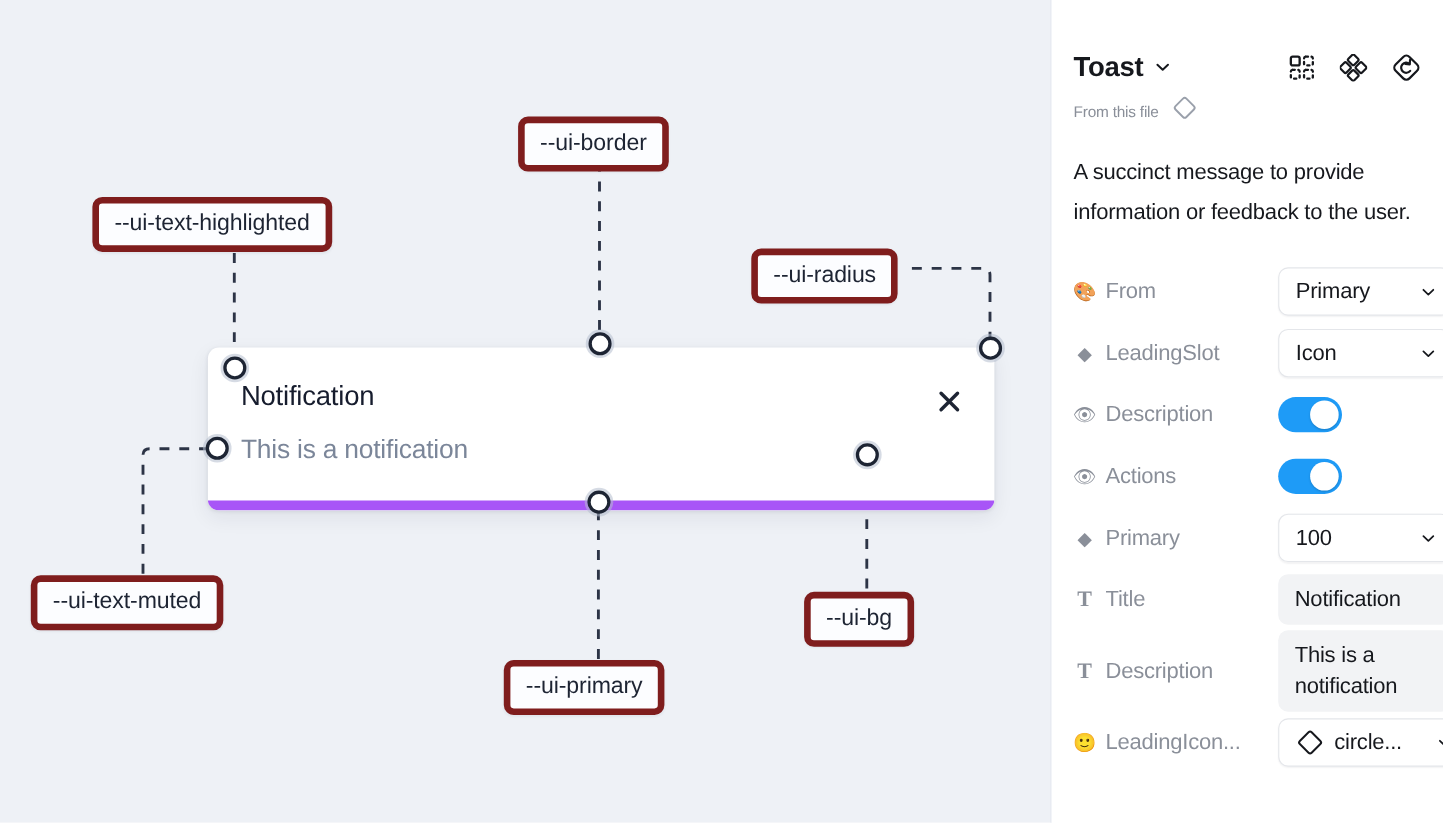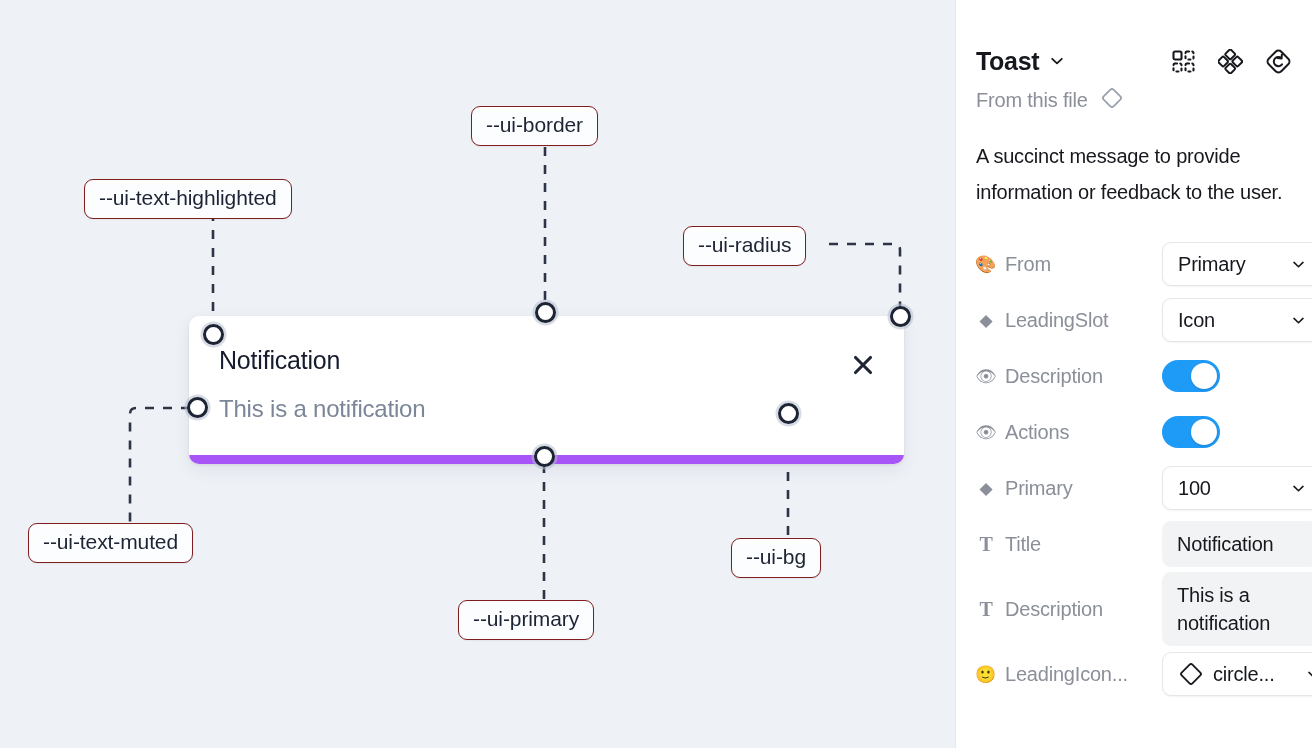--- a/index.html
+++ b/index.html
@@ -48,21 +48,21 @@
   }
   .toast-progress {
     position: absolute; left: 0; right: 0; bottom: 0;
     height: 9px; background: #a855f7;
   }
 
   
   .ann {
     position: absolute;
     background: #fcfdff;
-    border: 1px solid #7f1d1d;
+    border: 6px solid #7f1d1d;
     border-radius: 9px;
     padding: 6px 14px 8px;
     font-size: 21px;
     color: #1d2433;
     white-space: nowrap;
     box-shadow: 0 1px 2px rgba(25,35,60,.05);
     letter-spacing: -0.1px;
   }
 
   
@@ -91,21 +91,21 @@
     letter-spacing: -0.3px;
   }
   .chev-sm { margin-left: 10px; display: flex; align-items: center; cursor: pointer; }
   .head-icons { margin-left: auto; display: flex; align-items: center; gap: 22px; }
   .head-icon { display: flex; align-items: center; justify-content: center; cursor: pointer; }
 
   .from-file {
     display: flex; align-items: center; gap: 12px;
     margin-top: -6px;
   }
-  .from-file-label { font-size: 20px; color: #8a8f99; letter-spacing: -0.2px; }
+  .from-file-label { font-size: 14px; color: #8a8f99; letter-spacing: -0.2px; }
 
   .panel-desc {
     margin-top: 24px;
     font-size: 20px; line-height: 36px; color: #16181d;
     letter-spacing: -0.2px;
   }
 
   .props { margin-top: 26px; }
   .prop-row {
     display: flex; align-items: center;

